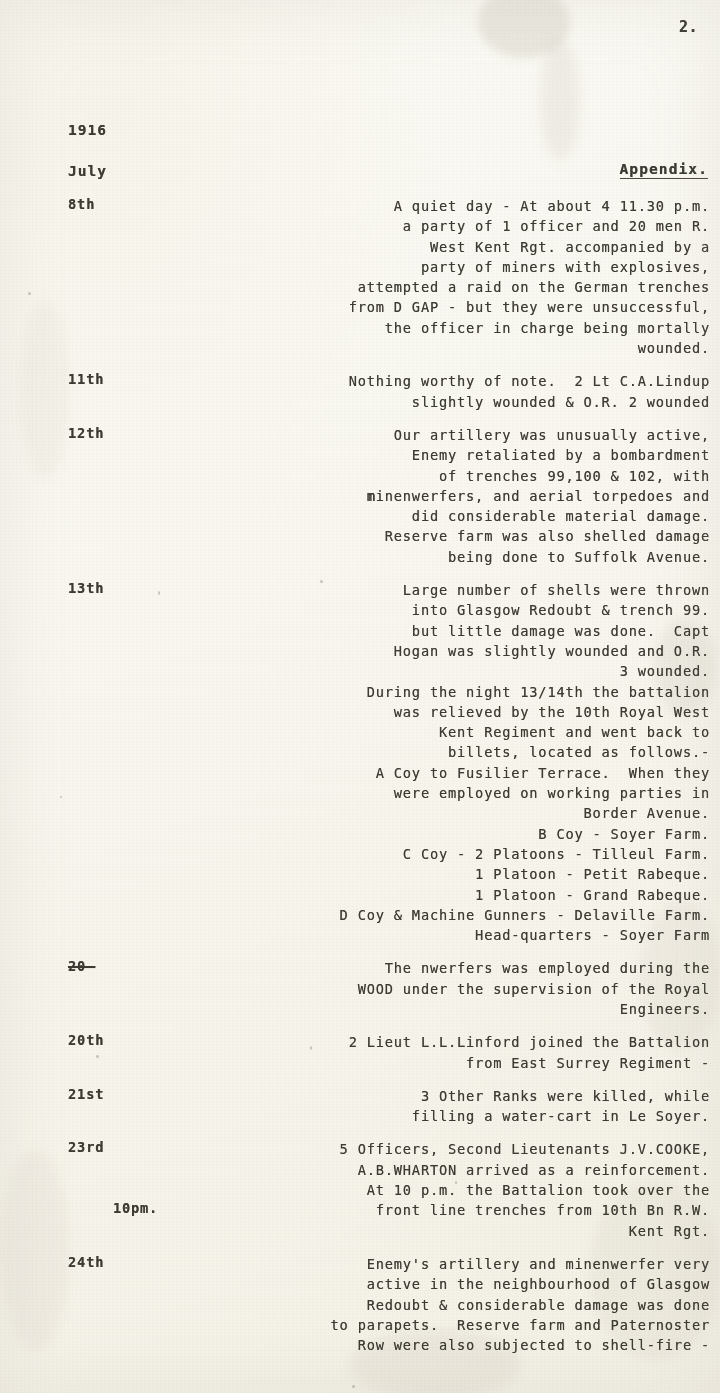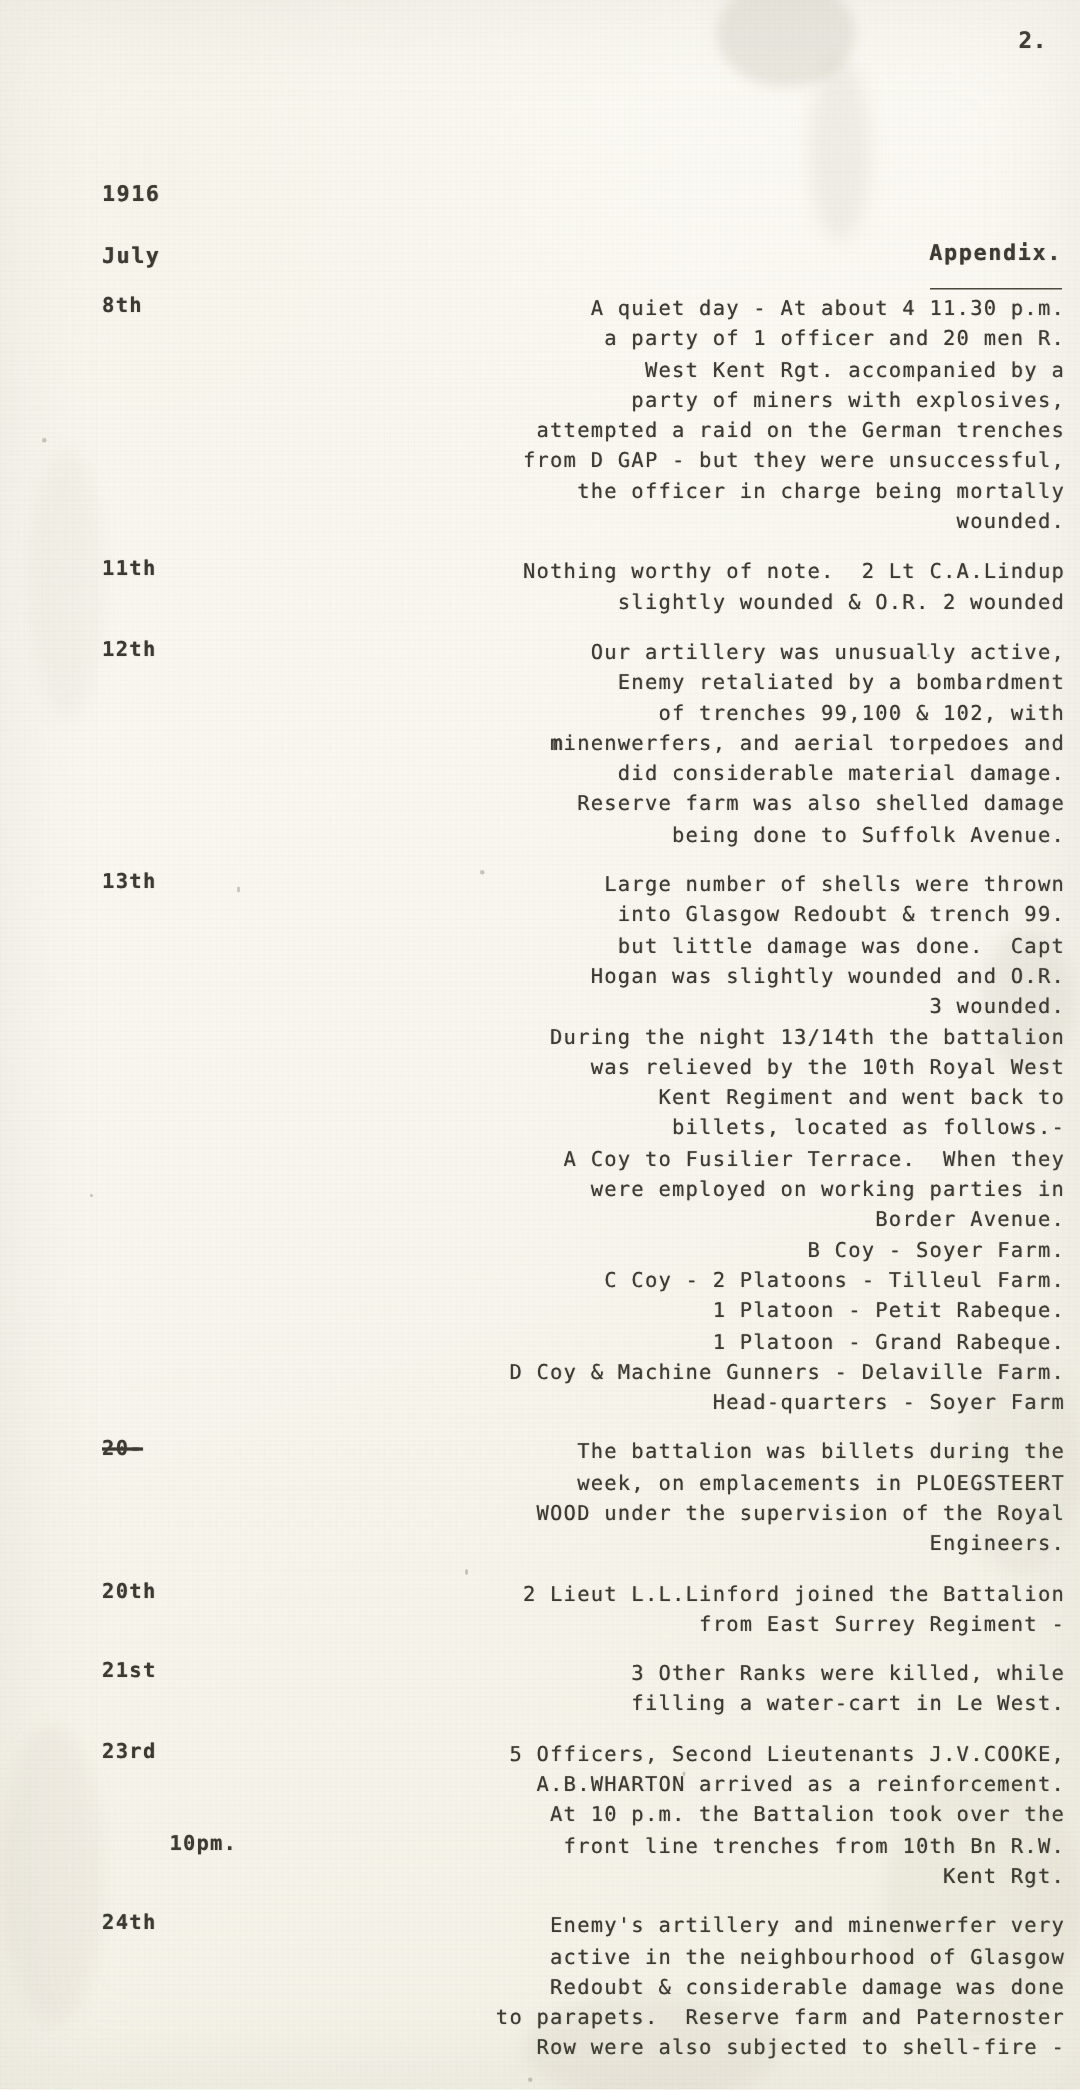--- a/index.html
+++ b/index.html
@@ -74,21 +74,21 @@
   #year-label  { left: 68px; top: 122px; font-size: 14.5px; font-weight: bold; letter-spacing: 1px; }
   #month-label { left: 68px; top: 163px; font-size: 14.5px; font-weight: bold; letter-spacing: 1px; }
 
   #appendix-heading {
     right: 12px;
     top: 161px;
     font-size: 14.5px;
     font-weight: bold;
     letter-spacing: 1.1px;
     border-bottom: 1.6px solid #4a473c;
-    padding-bottom: 15px;
+    padding-bottom: 1px;
   }
 
   
   .entries {
     position: absolute;
     left: 0;
     top: 196px;
     width: 720px;
   }
   .entry {
@@ -201,29 +201,29 @@
       <div class="entry">
         <div class="entry-date">12th</div>
         <div class="entry-body"><span class="line">Our artillery was unusually active,</span><span class="line">Enemy retaliated by a bombardment</span><span class="line">of trenches 99,100 &amp; 102, with</span><span class="line"><span class="overstrike"><span class="under">n</span><span class="over">mine</span></span>nwerfers, and aerial torpedoes and</span><span class="line">did considerable material damage.</span><span class="line">Reserve farm was also shelled damage</span><span class="line">being done to Suffolk Avenue.</span></div>
       </div>
       <div class="entry">
         <div class="entry-date">13th</div>
         <div class="entry-body"><span class="line">Large number of shells were thrown</span><span class="line">into Glasgow Redoubt &amp; trench 99.</span><span class="line">but little damage was done.  Capt</span><span class="line">Hogan was slightly wounded and O.R.</span><span class="line">3 wounded.</span><span class="line">During the night 13/14th the battalion</span><span class="line">was relieved by the 10th Royal West</span><span class="line">Kent Regiment and went back to</span><span class="line">billets, located as follows.-</span><span class="line">A Coy to Fusilier Terrace.  When they</span><span class="line">were employed on working parties in</span><span class="line">Border Avenue.</span><span class="line">B Coy - Soyer Farm.</span><span class="line indent-1">C Coy - 2 Platoons - Tilleul Farm.</span><span class="line indent-7">1 Platoon - Petit Rabeque.</span><span class="line indent-7">1 Platoon - Grand Rabeque.</span><span class="line">D Coy &amp; Machine Gunners - Delaville Farm.</span><span class="line">Head-quarters - Soyer Farm</span></div>
       </div>
       <div class="entry">
         <div class="entry-date struck">20-</div>
-        <div class="entry-body"><span class="line">The battalion was billets during the</span><span class="line">week, on emplacements in PLOEGSTEERT</span><span class="line">WOOD under the supervision of the Royal</span><span class="line">Engineers.</span></div>
+        <div class="entry-body"><span class="line">The nwerfers was employed during the</span><span class="line">WOOD under the supervision of the Royal</span><span class="line">Engineers.</span></div>
       </div>
       <div class="entry">
         <div class="entry-date">20th</div>
         <div class="entry-body"><span class="line">2 Lieut L.L.Linford joined the Battalion</span><span class="line">from East Surrey Regiment -</span></div>
       </div>
       <div class="entry">
         <div class="entry-date">21st</div>
-        <div class="entry-body"><span class="line">3 Other Ranks were killed, while</span><span class="line">filling a water-cart in Le West.</span></div>
+        <div class="entry-body"><span class="line">3 Other Ranks were killed, while</span><span class="line">filling a water-cart in Le Soyer.</span></div>
       </div>
       <div class="entry">
         <div class="entry-date">23rd</div>
         <div class="entry-body"><span class="line">5 Officers, Second Lieutenants J.V.COOKE,</span><span class="line">A.B.WHARTON arrived as a reinforcement.</span><span class="line">At 10 p.m. the Battalion took over the</span><span class="line">front line trenches from 10th Bn R.W.</span><span class="line">Kent Rgt.</span></div>
         <div class="time-marker" style="top: 60.9px;">10pm.</div>
       </div>
       <div class="entry">
         <div class="entry-date">24th</div>
         <div class="entry-body"><span class="line">Enemy's artillery and minenwerfer very</span><span class="line">active in the neighbourhood of Glasgow</span><span class="line">Redoubt &amp; considerable damage was done</span><span class="line">to parapets.  Reserve farm and Paternoster</span><span class="line">Row were also subjected to shell-fire -</span></div>
       </div>

